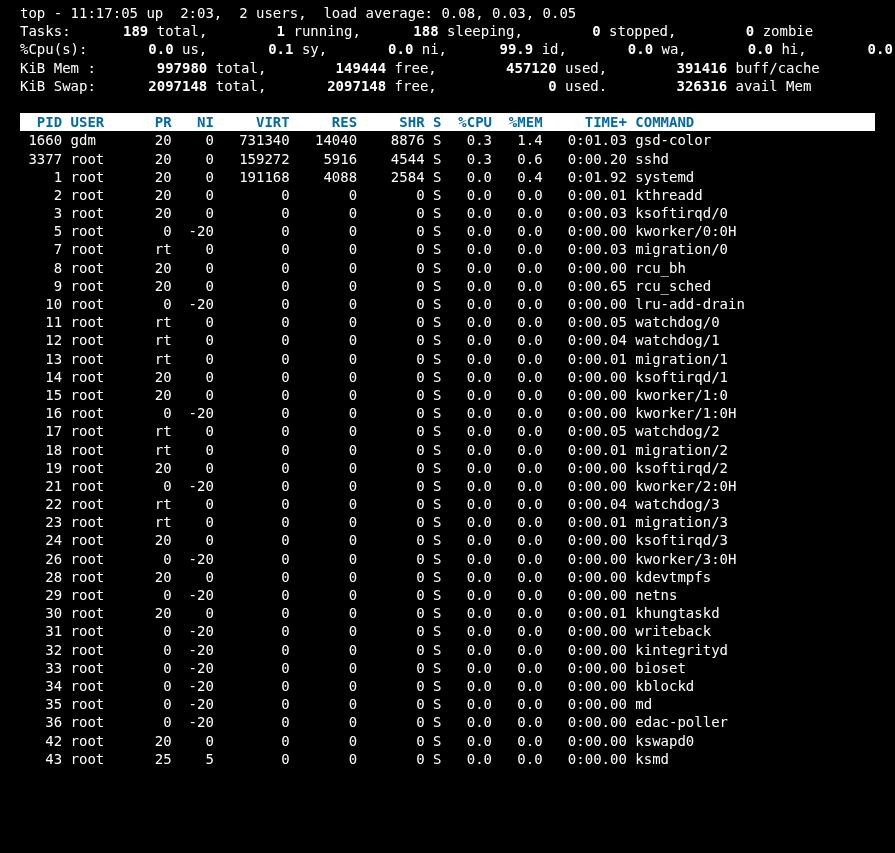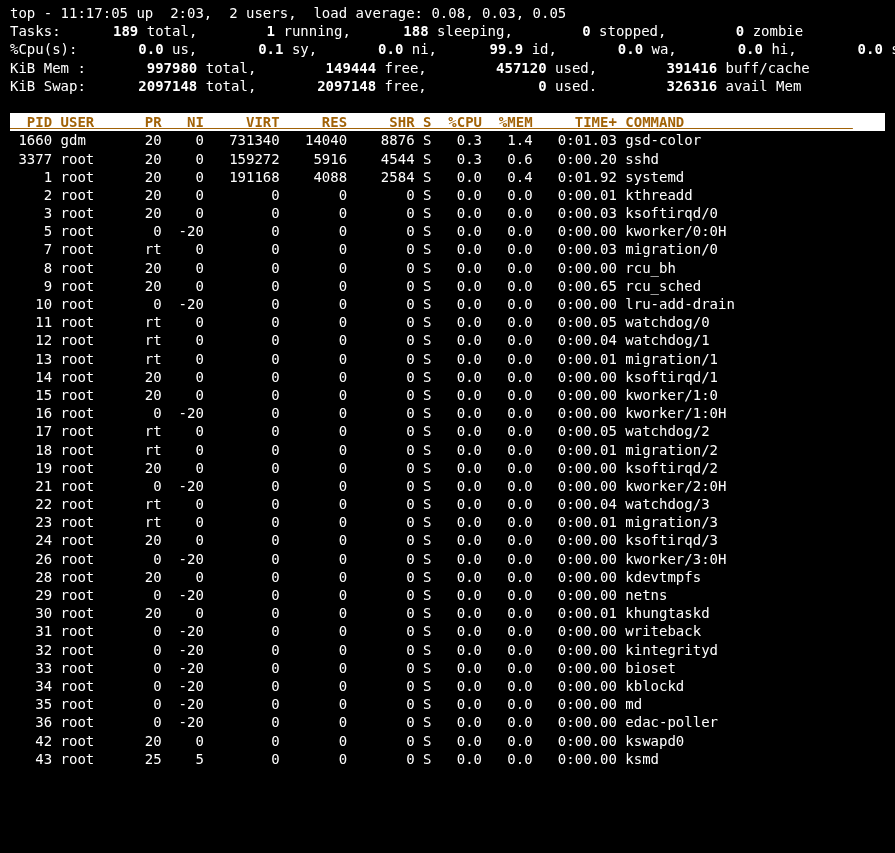--- a/index.html
+++ b/index.html
@@ -9,28 +9,27 @@
     color: #fff;
     font-family: "DejaVu Sans Mono", "Liberation Mono", Consolas, monospace;
     font-size: 14px;
     line-height: 1.3;
     width: 895px;
     height: 853px;
     overflow: hidden;
   }
   #term {
     white-space: pre;
-    padding: 4px 10px;
+    padding: 4px 20px;
     letter-spacing: 0px;
   }
   .b { font-weight: bold; margin-left: 44px; }
   .hdr {
     background: #fff;
-    color: #a16207;
+    color: #0369a1;
     font-weight: bold;
-    text-decoration: underline;
   }
   .row { display:block; }
 </style>
 </head>
 <body>
 
 <div id="term"><span class="row">top - 11:17:05 up  2:03,  2 users,  load average: 0.08, 0.03, 0.05</span><span class="row">Tasks: <span class="b">189 </span>total,   <span class="b">1 </span>running, <span class="b">188 </span>sleeping,   <span class="b">0 </span>stopped,   <span class="b">0 </span>zombie</span><span class="row">%Cpu(s):  <span class="b">0.0 </span>us,  <span class="b">0.1 </span>sy,  <span class="b">0.0 </span>ni, <span class="b">99.9 </span>id,  <span class="b">0.0 </span>wa,  <span class="b">0.0 </span>hi,  <span class="b">0.0 </span>si,  <span class="b">0.0 </span>st</span><span class="row">KiB Mem :  <span class="b">997980 </span>total,   <span class="b">149444 </span>free,   <span class="b">457120 </span>used,   <span class="b">391416 </span>buff/cache</span><span class="row">KiB Swap: <span class="b">2097148 </span>total,  <span class="b">2097148 </span>free,        <span class="b">0 </span>used.   <span class="b">326316 </span>avail Mem </span><span class="row"> </span><span class="row hdr">  PID USER      PR   NI     VIRT     RES     SHR S  %CPU  %MEM     TIME+ COMMAND                    </span><span class="row"> 1660 gdm       20    0   731340   14040    8876 S   0.3   1.4   0:01.03 gsd-color</span><span class="row"> 3377 root      20    0   159272    5916    4544 S   0.3   0.6   0:00.20 sshd</span><span class="row">    1 root      20    0   191168    4088    2584 S   0.0   0.4   0:01.92 systemd</span><span class="row">    2 root      20    0        0       0       0 S   0.0   0.0   0:00.01 kthreadd</span><span class="row">    3 root      20    0        0       0       0 S   0.0   0.0   0:00.03 ksoftirqd/0</span><span class="row">    5 root       0  -20        0       0       0 S   0.0   0.0   0:00.00 kworker/0:0H</span><span class="row">    7 root      rt    0        0       0       0 S   0.0   0.0   0:00.03 migration/0</span><span class="row">    8 root      20    0        0       0       0 S   0.0   0.0   0:00.00 rcu_bh</span><span class="row">    9 root      20    0        0       0       0 S   0.0   0.0   0:00.65 rcu_sched</span><span class="row">   10 root       0  -20        0       0       0 S   0.0   0.0   0:00.00 lru-add-drain</span><span class="row">   11 root      rt    0        0       0       0 S   0.0   0.0   0:00.05 watchdog/0</span><span class="row">   12 root      rt    0        0       0       0 S   0.0   0.0   0:00.04 watchdog/1</span><span class="row">   13 root      rt    0        0       0       0 S   0.0   0.0   0:00.01 migration/1</span><span class="row">   14 root      20    0        0       0       0 S   0.0   0.0   0:00.00 ksoftirqd/1</span><span class="row">   15 root      20    0        0       0       0 S   0.0   0.0   0:00.00 kworker/1:0</span><span class="row">   16 root       0  -20        0       0       0 S   0.0   0.0   0:00.00 kworker/1:0H</span><span class="row">   17 root      rt    0        0       0       0 S   0.0   0.0   0:00.05 watchdog/2</span><span class="row">   18 root      rt    0        0       0       0 S   0.0   0.0   0:00.01 migration/2</span><span class="row">   19 root      20    0        0       0       0 S   0.0   0.0   0:00.00 ksoftirqd/2</span><span class="row">   21 root       0  -20        0       0       0 S   0.0   0.0   0:00.00 kworker/2:0H</span><span class="row">   22 root      rt    0        0       0       0 S   0.0   0.0   0:00.04 watchdog/3</span><span class="row">   23 root      rt    0        0       0       0 S   0.0   0.0   0:00.01 migration/3</span><span class="row">   24 root      20    0        0       0       0 S   0.0   0.0   0:00.00 ksoftirqd/3</span><span class="row">   26 root       0  -20        0       0       0 S   0.0   0.0   0:00.00 kworker/3:0H</span><span class="row">   28 root      20    0        0       0       0 S   0.0   0.0   0:00.00 kdevtmpfs</span><span class="row">   29 root       0  -20        0       0       0 S   0.0   0.0   0:00.00 netns</span><span class="row">   30 root      20    0        0       0       0 S   0.0   0.0   0:00.01 khungtaskd</span><span class="row">   31 root       0  -20        0       0       0 S   0.0   0.0   0:00.00 writeback</span><span class="row">   32 root       0  -20        0       0       0 S   0.0   0.0   0:00.00 kintegrityd</span><span class="row">   33 root       0  -20        0       0       0 S   0.0   0.0   0:00.00 bioset</span><span class="row">   34 root       0  -20        0       0       0 S   0.0   0.0   0:00.00 kblockd</span><span class="row">   35 root       0  -20        0       0       0 S   0.0   0.0   0:00.00 md</span><span class="row">   36 root       0  -20        0       0       0 S   0.0   0.0   0:00.00 edac-poller</span><span class="row">   42 root      20    0        0       0       0 S   0.0   0.0   0:00.00 kswapd0</span><span class="row">   43 root      25    5        0       0       0 S   0.0   0.0   0:00.00 ksmd</span></div>
 
 </body></html>

